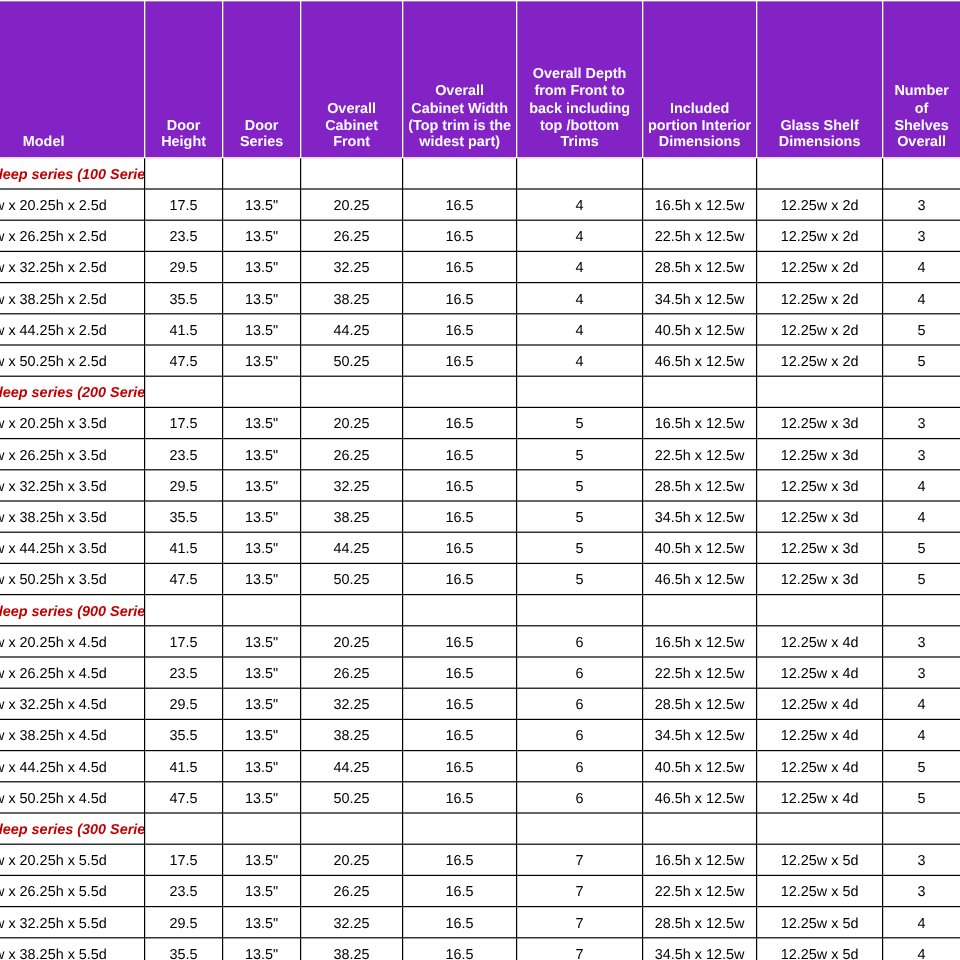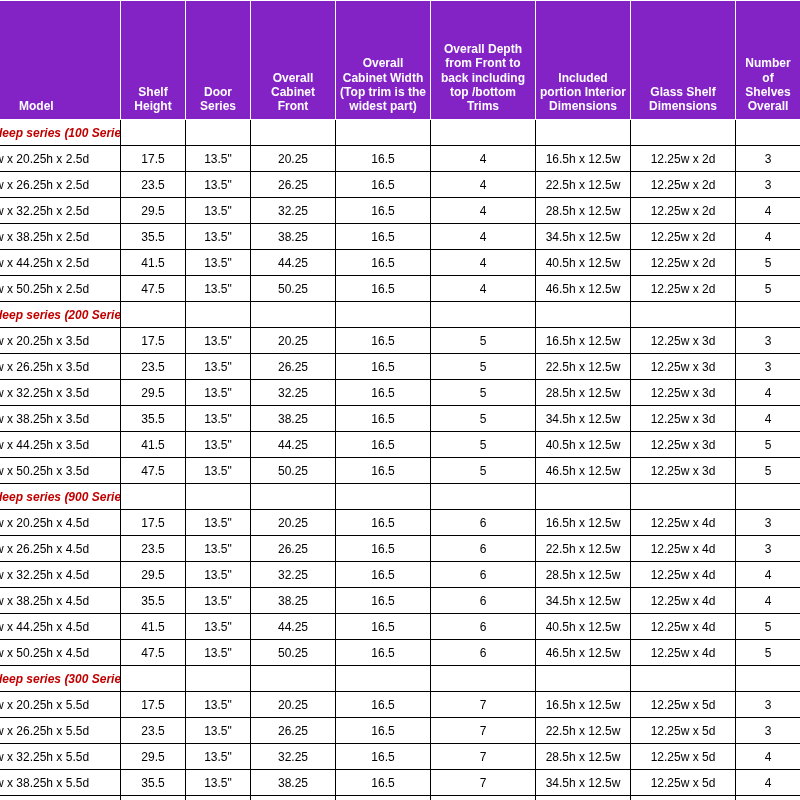--- a/index.html
+++ b/index.html
@@ -35,21 +35,21 @@
   table.spec col.c-shelf     { width: 105px; }
   table.spec col.c-num       { width: 65px; }
 
   thead th {
     background: #8323C6;
     color: #ffffff;
     font-size: 12px;
     font-weight: bold;
     text-align: center;
     vertical-align: bottom;
-    padding: 4px 4px 6px 4px;
+    padding: 16px 4px 6px 4px;
     border: 1px solid #ffffff;
     height: 108px;
     line-height: 1.18;
   }
   thead th.model-head {
     text-align: left;
     padding-left: 28px;
   }
   tbody td {
     font-size: 12px;
@@ -94,21 +94,21 @@
       <col class="c-och">
       <col class="c-ocw">
       <col class="c-odep">
       <col class="c-cab">
       <col class="c-shelf">
       <col class="c-num">
     </colgroup>
     <thead>
       <tr>
         <th class="model-head">Model</th>
-        <th>Shelf Height</th>
+        <th>Door Height</th>
         <th>Door Series</th>
         <th>Overall Cabinet Front</th>
         <th>Overall Cabinet Width (Top trim is the widest part)</th>
         <th>Overall Depth from Front to back including top /bottom Trims</th>
         <th>Included portion Interior Dimensions</th>
         <th>Glass Shelf Dimensions</th>
         <th>Number of Shelves Overall</th>
       </tr>
     </thead>
     <tbody id="table-body">

